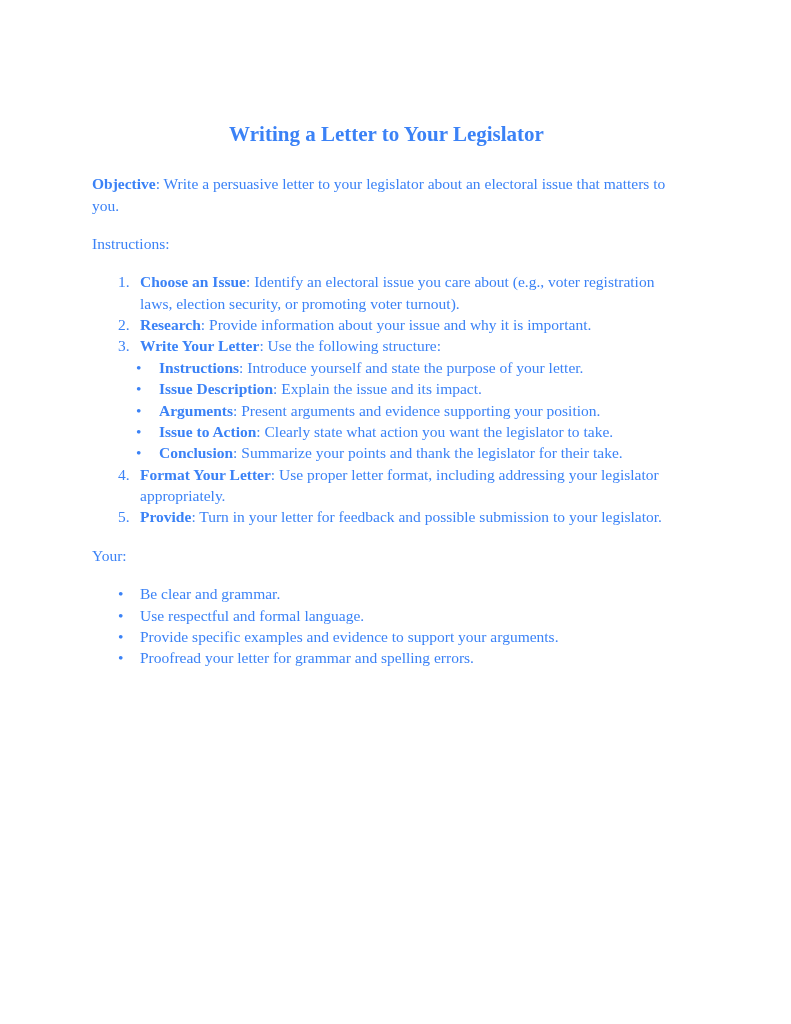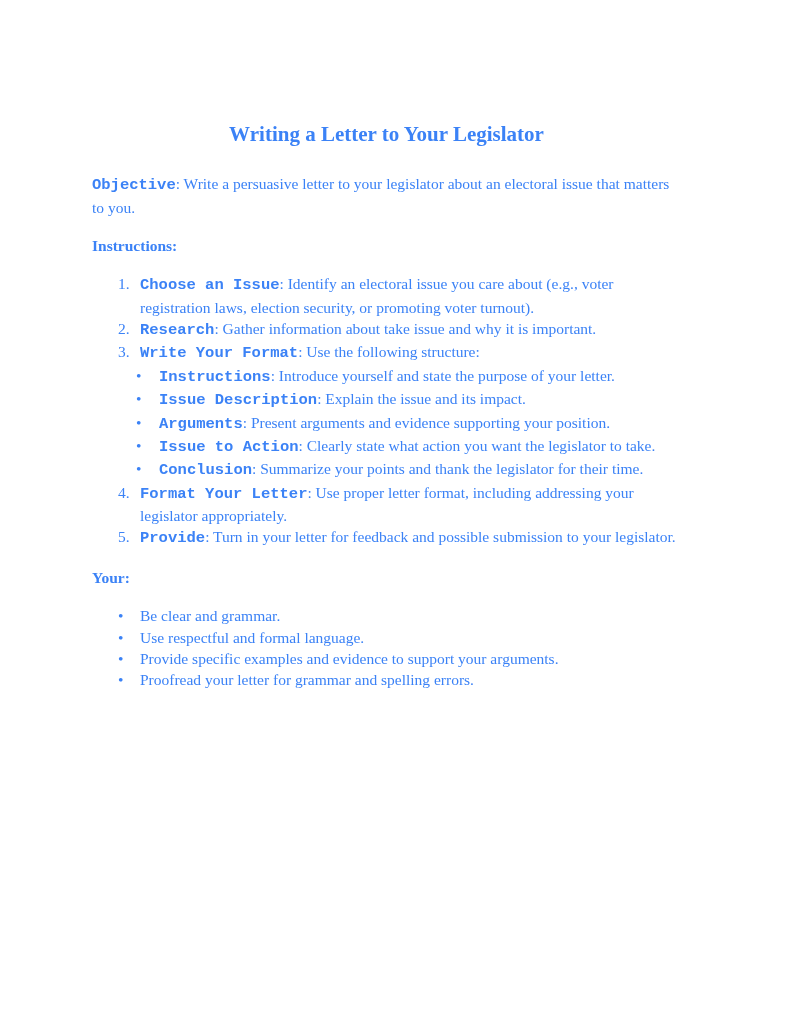--- a/index.html
+++ b/index.html
@@ -21,26 +21,26 @@
     line-height: 1.38;
     overflow: hidden;
   }
   .title {
     text-align: center;
     font-size: 21px;
     font-weight: bold;
     margin: 0 0 26px 0;
     line-height: 1.2;
   }
-  .b { font-weight: bold; font-family: Liberation Mono, monospace; }
+  .b { font-weight: bold; }
   .para {
     margin: 0 0 17px 0;
   }
   .heading {
-    font-weight: bold;
+    font-weight: normal;
     margin: 0 0 17px 0;
   }
   .list {
     margin: 0 0 17px 0;
   }
   .oli {
     display: flex;
     align-items: flex-start;
     padding-left: 26px;
   }
@@ -88,26 +88,26 @@
 
   <div class="list">
 
     <div class="oli">
       <span class="num">1.</span>
       <div class="content"><span class="b">Choose an Issue</span><span>: Identify an electoral issue you care about (e.g., voter registration laws, election security, or promoting voter turnout).</span></div>
     </div>
 
     <div class="oli">
       <span class="num">2.</span>
-      <div class="content"><span class="b">Research</span><span>: Gather information about take issue and why it is important.</span></div>
+      <div class="content"><span class="b">Research</span><span>: Provide information about your issue and why it is important.</span></div>
     </div>
 
     <div class="oli">
       <span class="num">3.</span>
-      <div class="content"><span class="b">Write Your Format</span><span>: Use the following structure:</span></div>
+      <div class="content"><span class="b">Write Your Letter</span><span>: Use the following structure:</span></div>
     </div>
 
     <div class="sublist">
       <div class="bli">
         <span class="dot">•</span>
         <div class="content"><span class="b">Instructions</span><span>: Introduce yourself and state the purpose of your letter.</span></div>
       </div>
       <div class="bli">
         <span class="dot">•</span>
         <div class="content"><span class="b">Issue Description</span><span>: Explain the issue and its impact.</span></div>
@@ -115,21 +115,21 @@
       <div class="bli">
         <span class="dot">•</span>
         <div class="content"><span class="b">Arguments</span><span>: Present arguments and evidence supporting your position.</span></div>
       </div>
       <div class="bli">
         <span class="dot">•</span>
         <div class="content"><span class="b">Issue to Action</span><span>: Clearly state what action you want the legislator to take.</span></div>
       </div>
       <div class="bli">
         <span class="dot">•</span>
-        <div class="content"><span class="b">Conclusion</span><span>: Summarize your points and thank the legislator for their time.</span></div>
+        <div class="content"><span class="b">Conclusion</span><span>: Summarize your points and thank the legislator for their take.</span></div>
       </div>
     </div>
 
     <div class="oli">
       <span class="num">4.</span>
       <div class="content"><span class="b">Format Your Letter</span><span>: Use proper letter format, including addressing your legislator appropriately.</span></div>
     </div>
 
     <div class="oli">
       <span class="num">5.</span>

